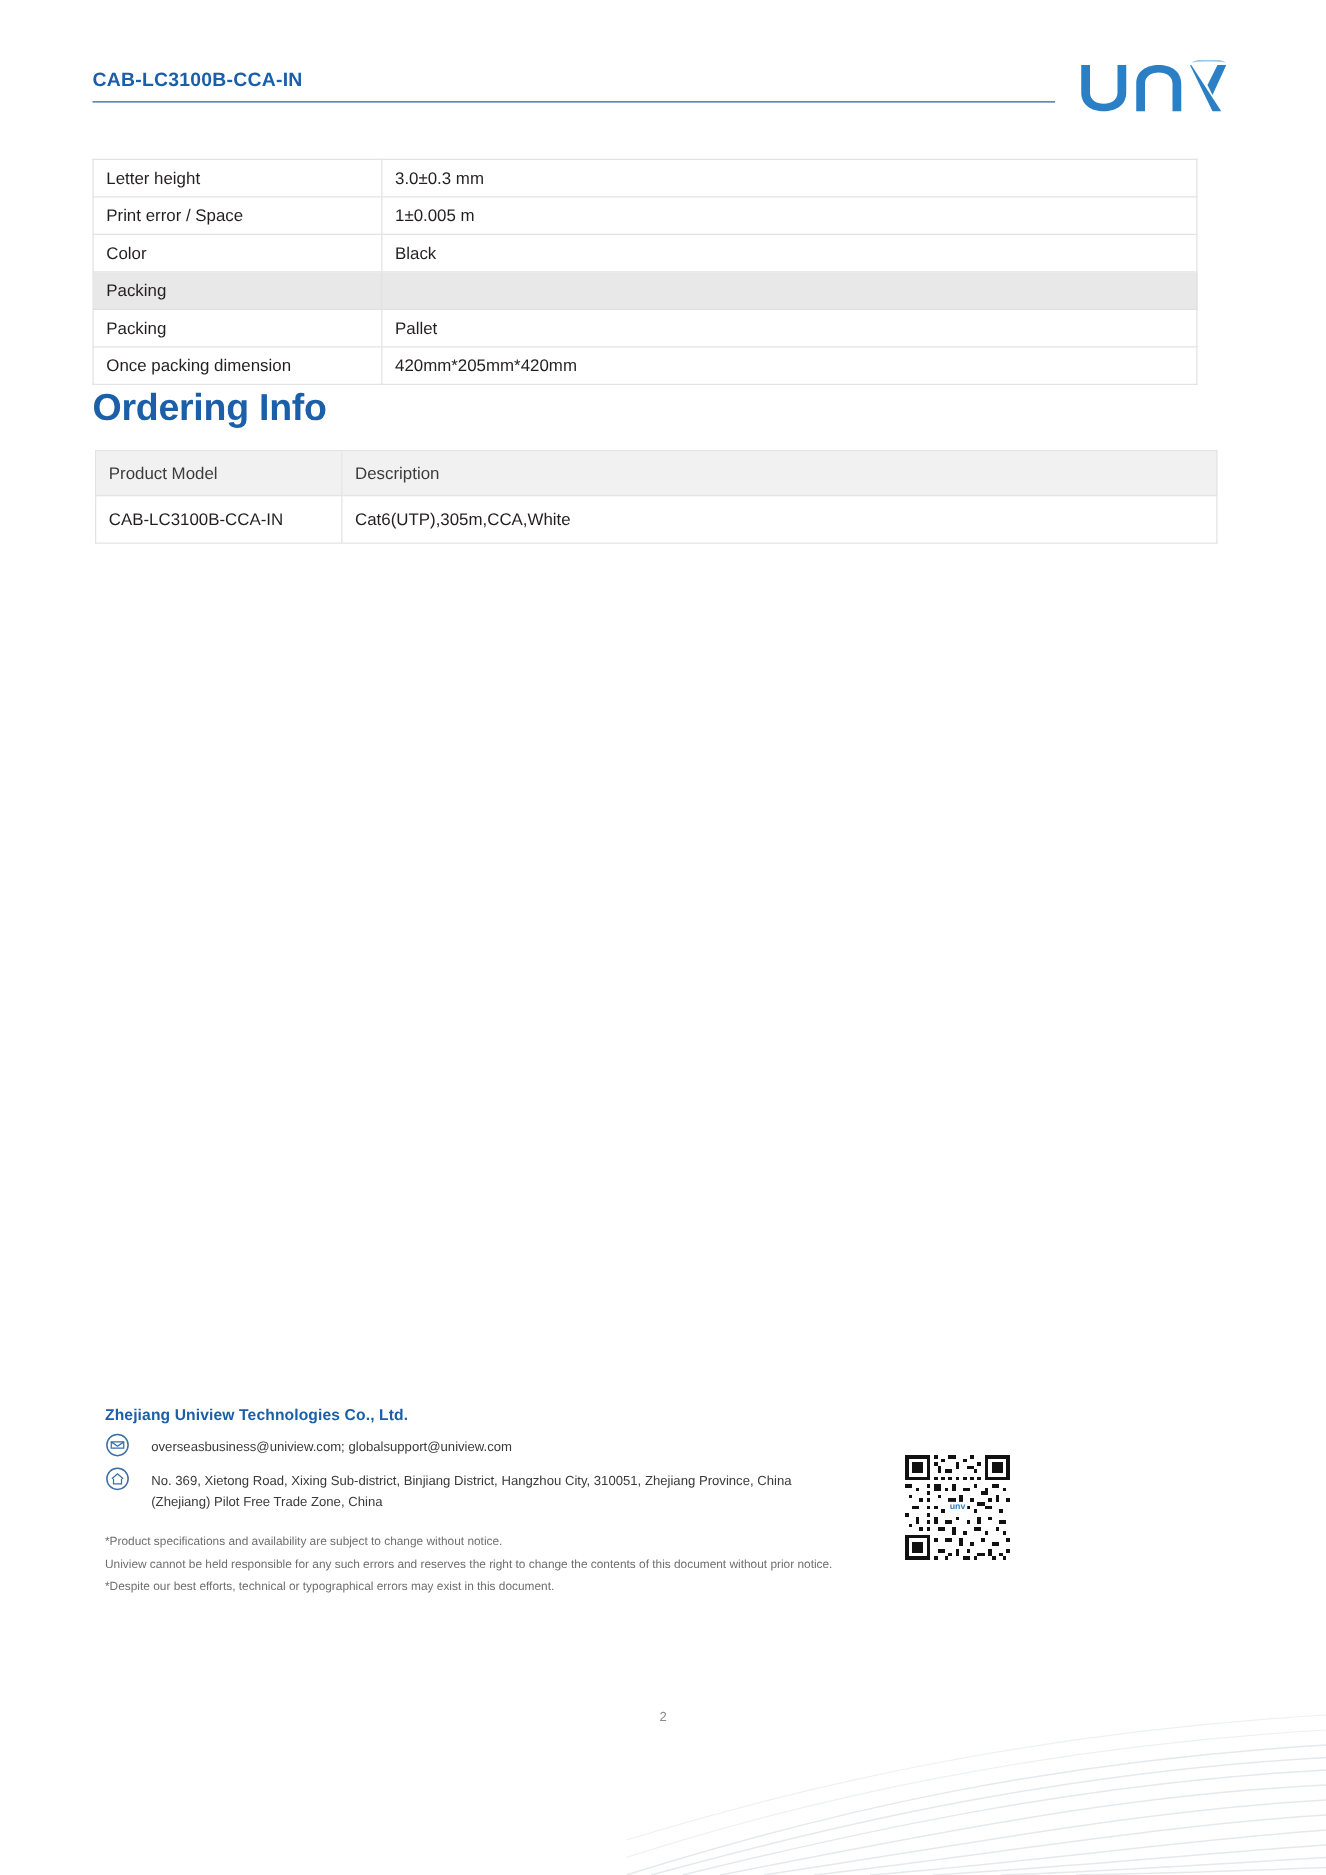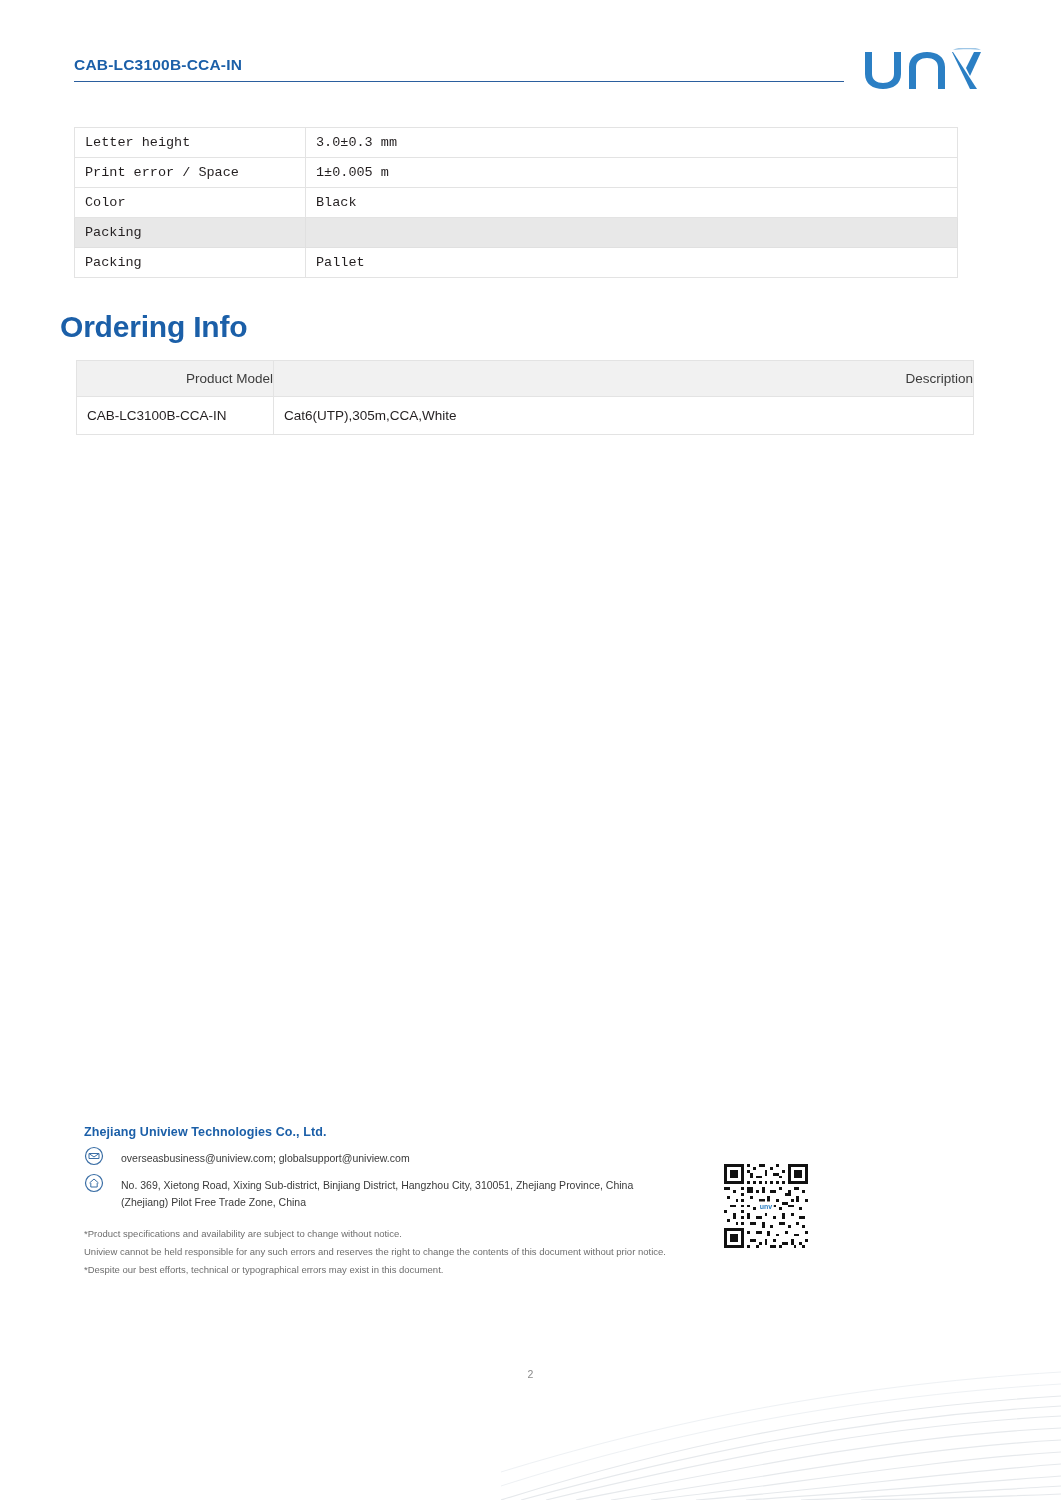--- a/index.html
+++ b/index.html
@@ -57,59 +57,58 @@
     width: 884px;
     border-collapse: collapse;
     font-size: 13.5px;
   }
   .spec-table td {
     border: 1px solid #e3e3e3;
     padding: 6px 0 6px 10px;
     height: 17px;
     vertical-align: middle;
     color: #231f20;
-    font-family: Liberation Mono, monospace;
   }
   .spec-table td.label {
     width: 220px;
   }
   .spec-table tr.section td {
     background: #e8e8e8;
     font-weight: normal;
     border-color: #e0e0e0;
   }
   .indent {
     padding-left: 8px;
   }
 
   
   .section-heading {
     position: absolute;
-    left: 60px;
+    left: 74px;
     top: 310px;
     font-size: 30px;
     font-weight: bold;
     color: #1b5fa8;
     letter-spacing: -0.2px;
   }
 
   
   .order-table {
     position: absolute;
     left: 76px;
     top: 360px;
     width: 898px;
     border-collapse: collapse;
     font-size: 13.5px;
   }
   .order-table th {
     background: #f1f1f1;
     border: 1px solid #e3e3e3;
     font-weight: normal;
-    text-align: right;
+    text-align: left;
     padding: 10px 0 10px 10px;
     color: #3c3c3c;
   }
   .order-table td {
     border: 1px solid #e3e3e3;
     padding: 11px 0 11px 10px;
     color: #231f20;
   }
   .order-table .col-model { width: 186px; }
 
@@ -226,20 +225,24 @@
       <td class="label indent">Color</td>
       <td>Black</td>
     </tr>
     <tr class="section">
       <td class="label">Packing</td>
       <td></td>
     </tr>
     <tr>
       <td class="label">Packing</td>
       <td>Pallet</td>
+    </tr>
+    <tr>
+      <td class="label">Once packing dimension</td>
+      <td>420mm*205mm*420mm</td>
     </tr>
   </tbody>
 </table>
 
 <div class="section-heading">Ordering Info</div>
 
 <table class="order-table">
   <thead>
     <tr>
       <th class="col-model">Product Model</th>

